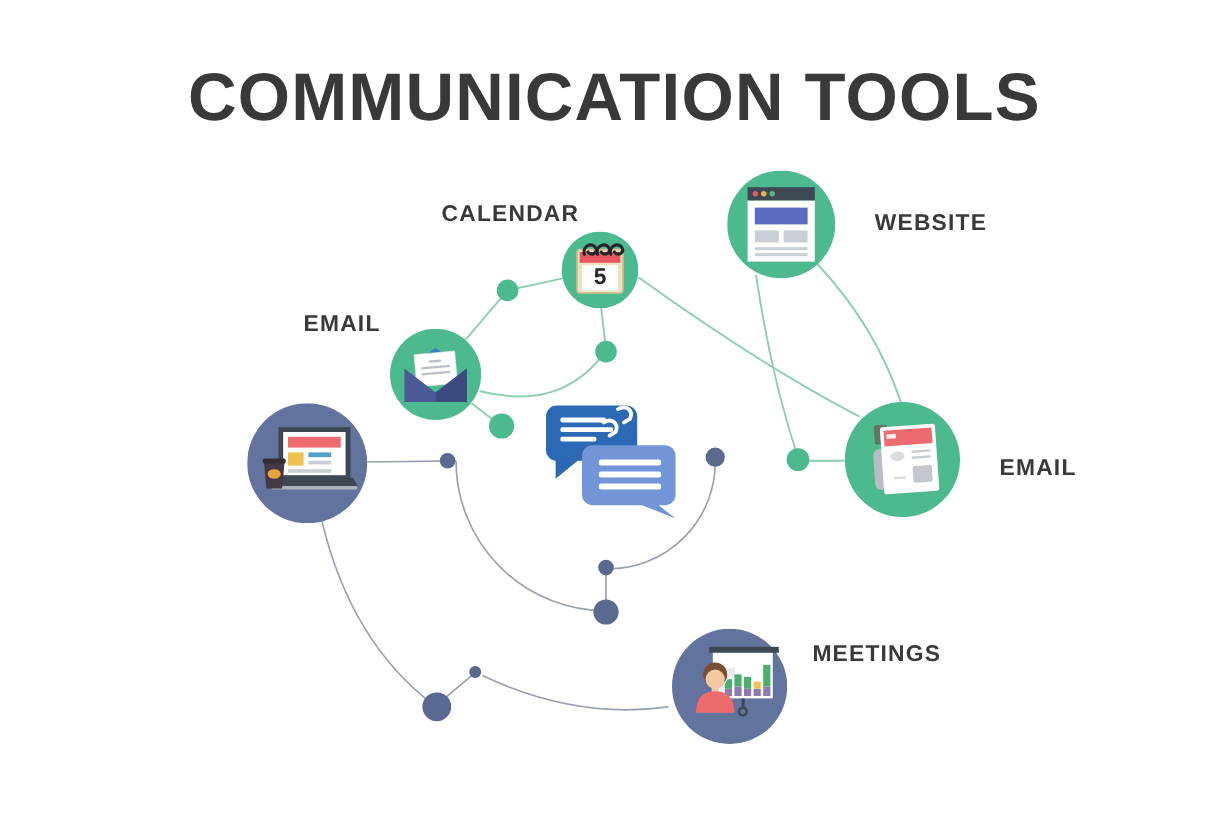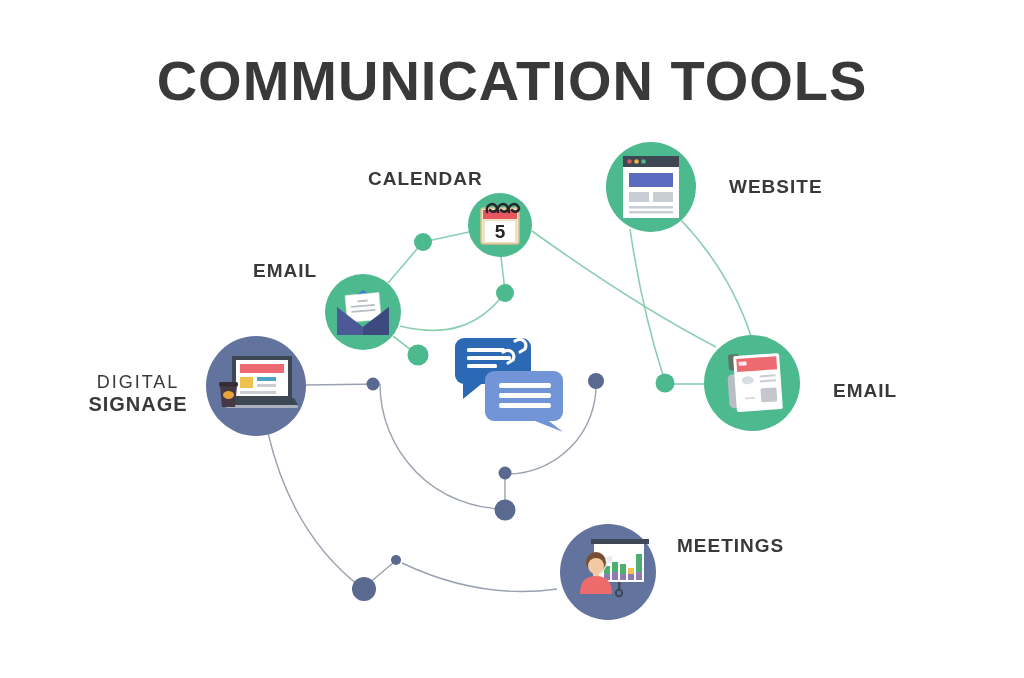--- a/index.html
+++ b/index.html
@@ -198,19 +198,15 @@
         <rect x="33" y="47" width="6" height="6" fill="var(--skin)"></rect>
         <path d="M 20,70 Q 20,52 36,52 Q 52,52 52,70 Z" fill="var(--coral)"></path>
       </g>
     </svg>
   </div>
 
   <div class="label" style="left:368px; top:158px">CALENDAR</div>
   <div class="label" style="left:729px; top:166px">WEBSITE</div>
   <div class="label" style="left:253px; top:250px">EMAIL</div>
   <div class="label" style="left:833px; top:370px">EMAIL</div>
-  <div class="label label-2line" style="left:86px; top:362px">
-    <div class="thin">DIGITAL</div>
-    <div class="bold">SIGNAGE</div>
-  </div>
   <div class="label" style="left:677px; top:525px">MEETINGS</div>
 
 </div>
 
 </body></html>

